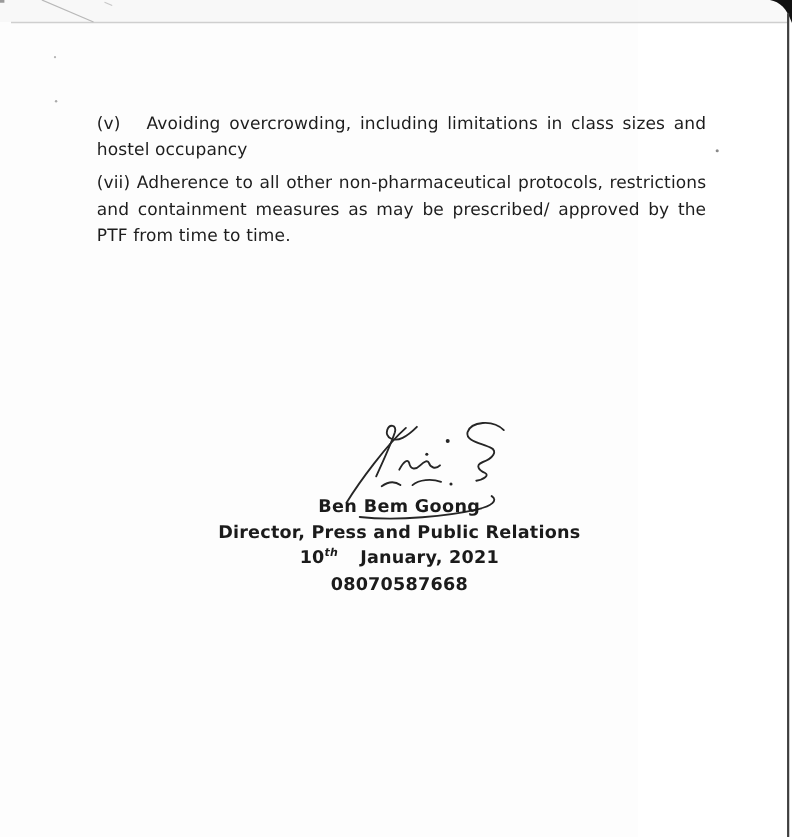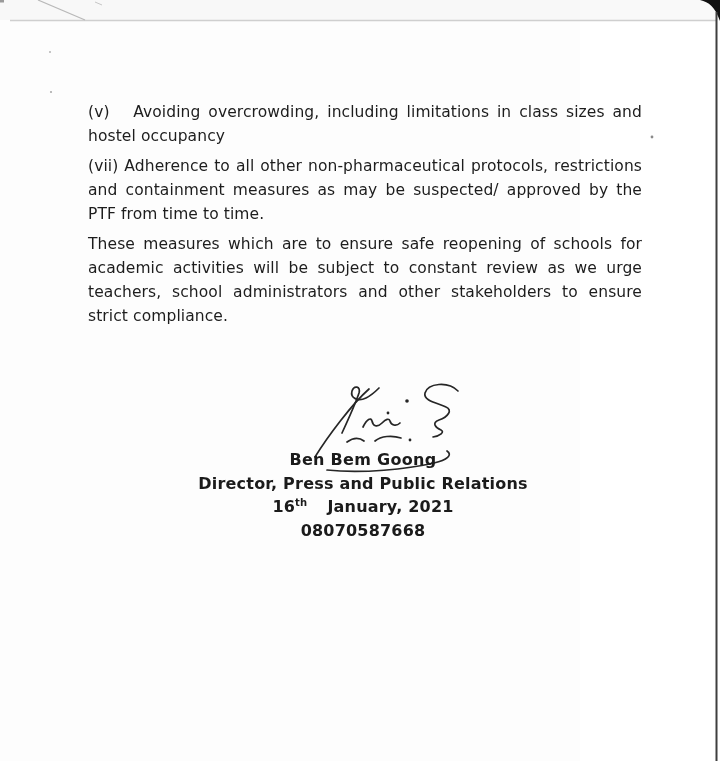--- a/index.html
+++ b/index.html
@@ -61,20 +61,21 @@
     letter-spacing: 0.3px;
   }
   .sig-title, .sig-date, .sig-phone {
     font-weight: bold;
     letter-spacing: 0.2px;
   }
   .sig-date sup {
     font-size: 10px;
     vertical-align: super;
     line-height: 0;
+    font-style: italic;
   }
   .date-rest { margin-left: 20px; }
 </style>
 </head>
 <body>
 
 <div class="page">
 
   <svg class="artifacts" viewBox="0 0 720 761" xmlns="http://www.w3.org/2000/svg">
 
@@ -92,22 +93,21 @@
 
     <path d="M716.5 12 V761" stroke="#3f3f3f" stroke-width="2" fill="none"></path>
 
     <circle cx="50" cy="52" r="1" fill="#b3b3b3"></circle>
     <circle cx="51" cy="92" r="1.1" fill="#ababab"></circle>
     <circle cx="652" cy="137" r="1.4" fill="#8a8a8a"></circle>
   </svg>
 
   <div class="content">
     <p>(v)&nbsp;&nbsp; Avoiding overcrowding, including limitations in class sizes and hostel occupancy</p>
-    <p>(vii) Adherence to all other non-pharmaceutical protocols, restrictions and containment measures as may be suspected/ approved by the PTF from time to time.</p>
-    <p>These measures which are to ensure safe reopening of schools for academic activities will be subject to constant review as we urge teachers, school administrators and other stakeholders to ensure strict compliance.</p>
+    <p>(vii) Adherence to all other non-pharmaceutical protocols, restrictions and containment measures as may be prescribed/ approved by the PTF from time to time.</p>
   </div>
 
   <svg class="signature-svg" viewBox="278 374 205 102" xmlns="http://www.w3.org/2000/svg" fill="none" stroke="#262626" stroke-width="1.7" stroke-linecap="round">
 
     <path d="M315 457 C328 436 352 404 369 389"></path>
 
     <path d="M342 433 C348 420 356 402 359 393 C361 386 354 385 352 391 C350 398 358 402 366 398 C372 395 377 390 379 388"></path>
 
     <path d="M363 427 C367 419 371 417 372 421 C373 426 377 428 382 423 C386 419 389 418 390 421 C391 425 396 427 400 423"></path>
 
@@ -120,18 +120,18 @@
 
     <circle cx="407" cy="401" r="1.8" fill="#262626" stroke="none"></circle>
     <circle cx="388" cy="413" r="1.4" fill="#262626" stroke="none"></circle>
     <circle cx="410" cy="440" r="1.4" fill="#262626" stroke="none"></circle>
   </svg>
 
   <div class="sig-block">
     <div class="sig-name">Ben Bem Goong</div>
     <div class="sig-title">Director, Press and Public Relations</div>
     <div class="sig-date">
-      <span>16</span><sup>th</sup><span class="date-rest">January, 2021</span>
+      <span>10</span><sup>th</sup><span class="date-rest">January, 2021</span>
     </div>
     <div class="sig-phone">08070587668</div>
   </div>
 
 </div>
 
 </body></html>

